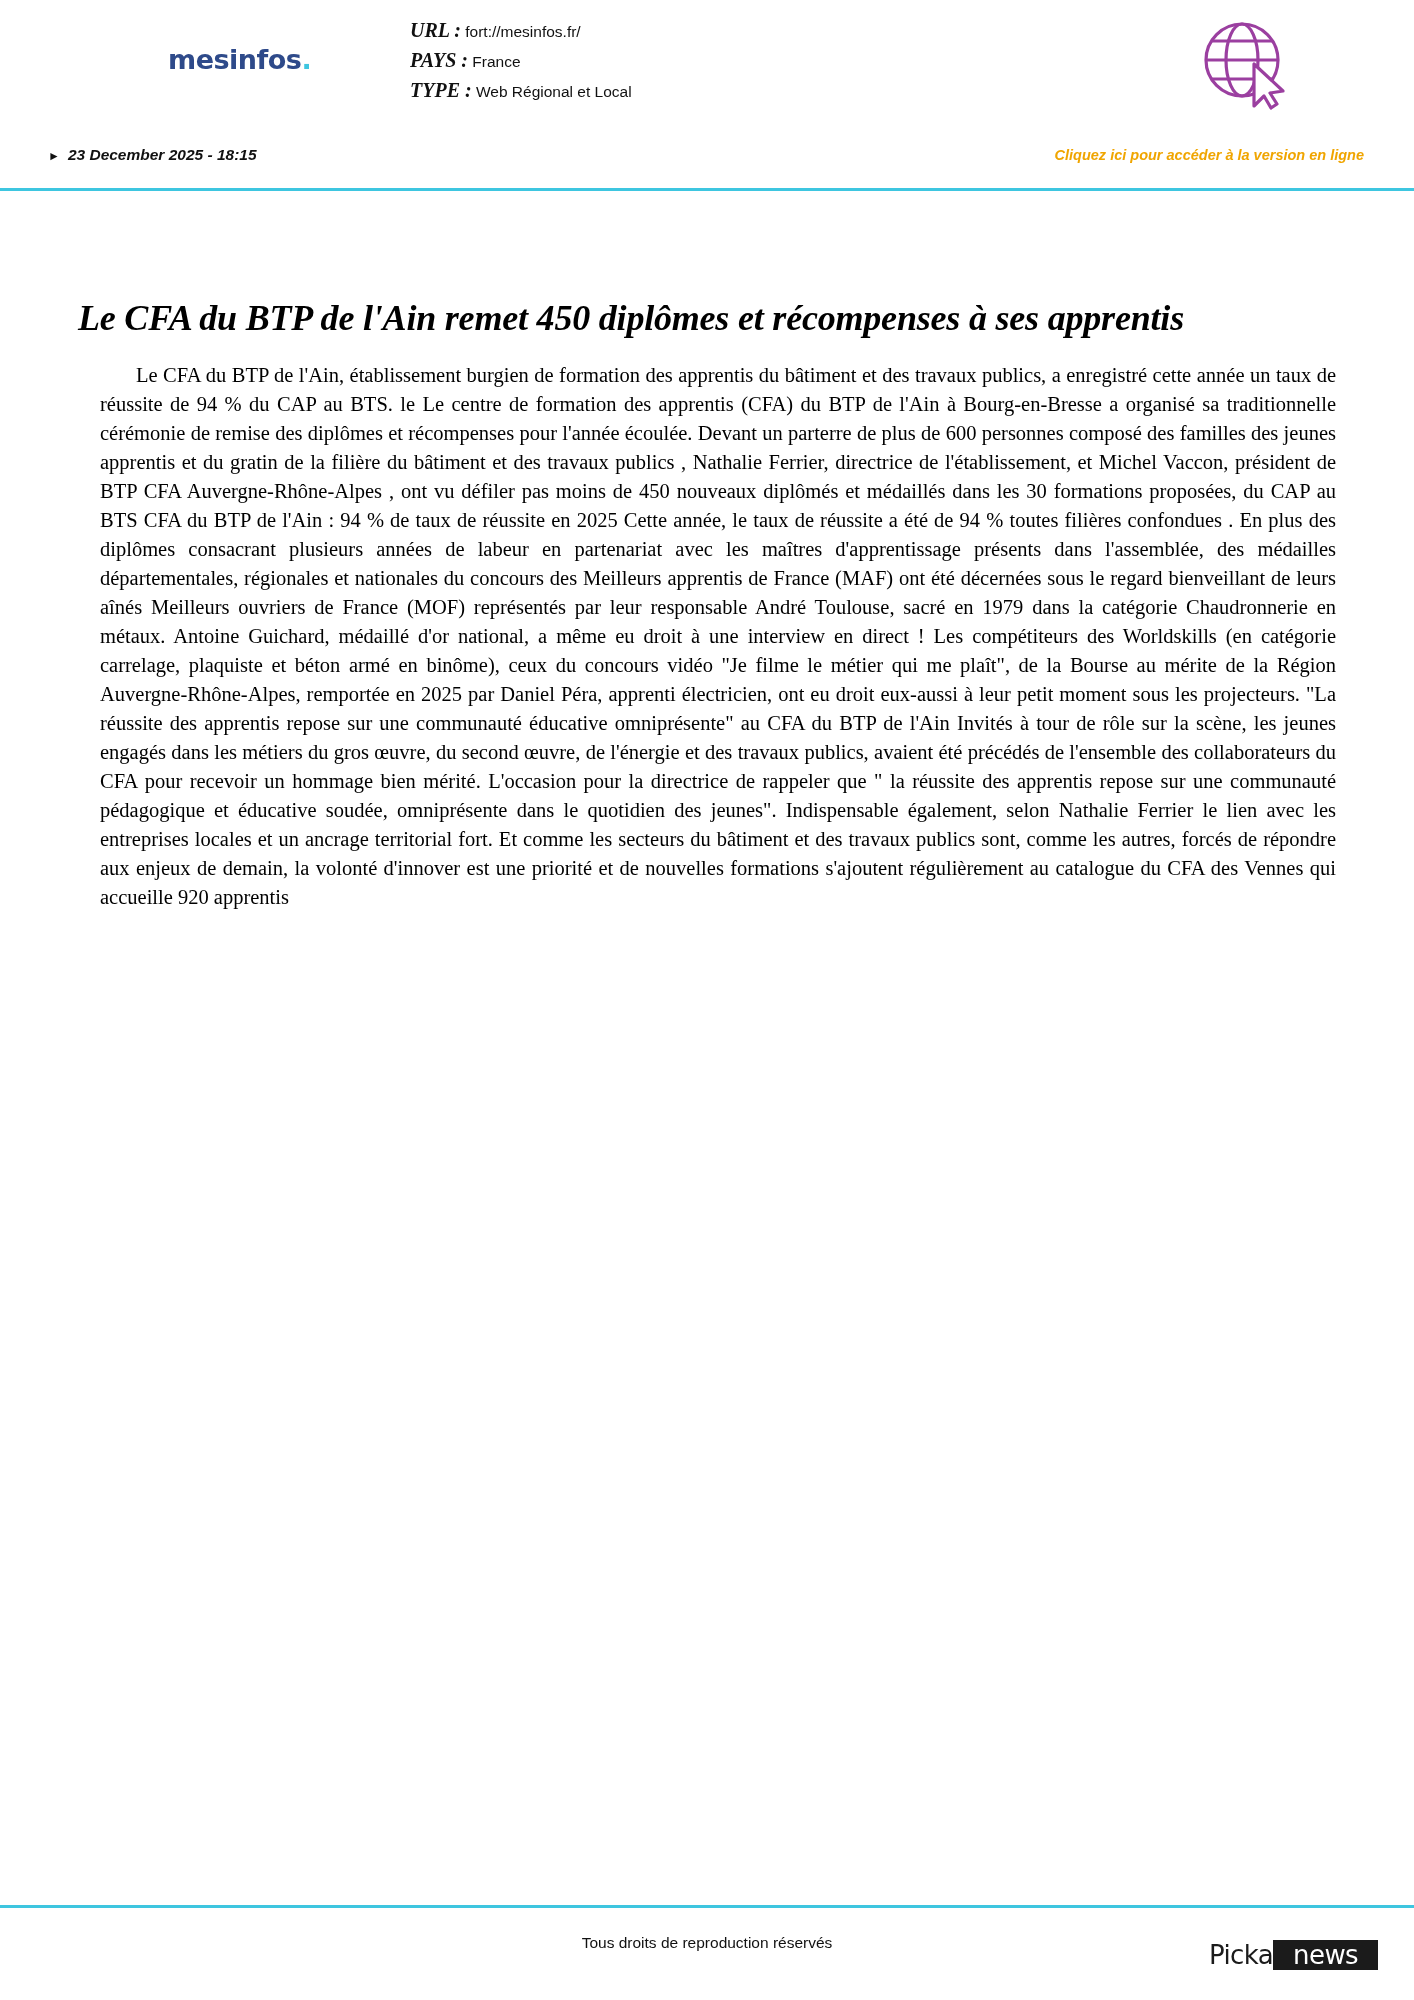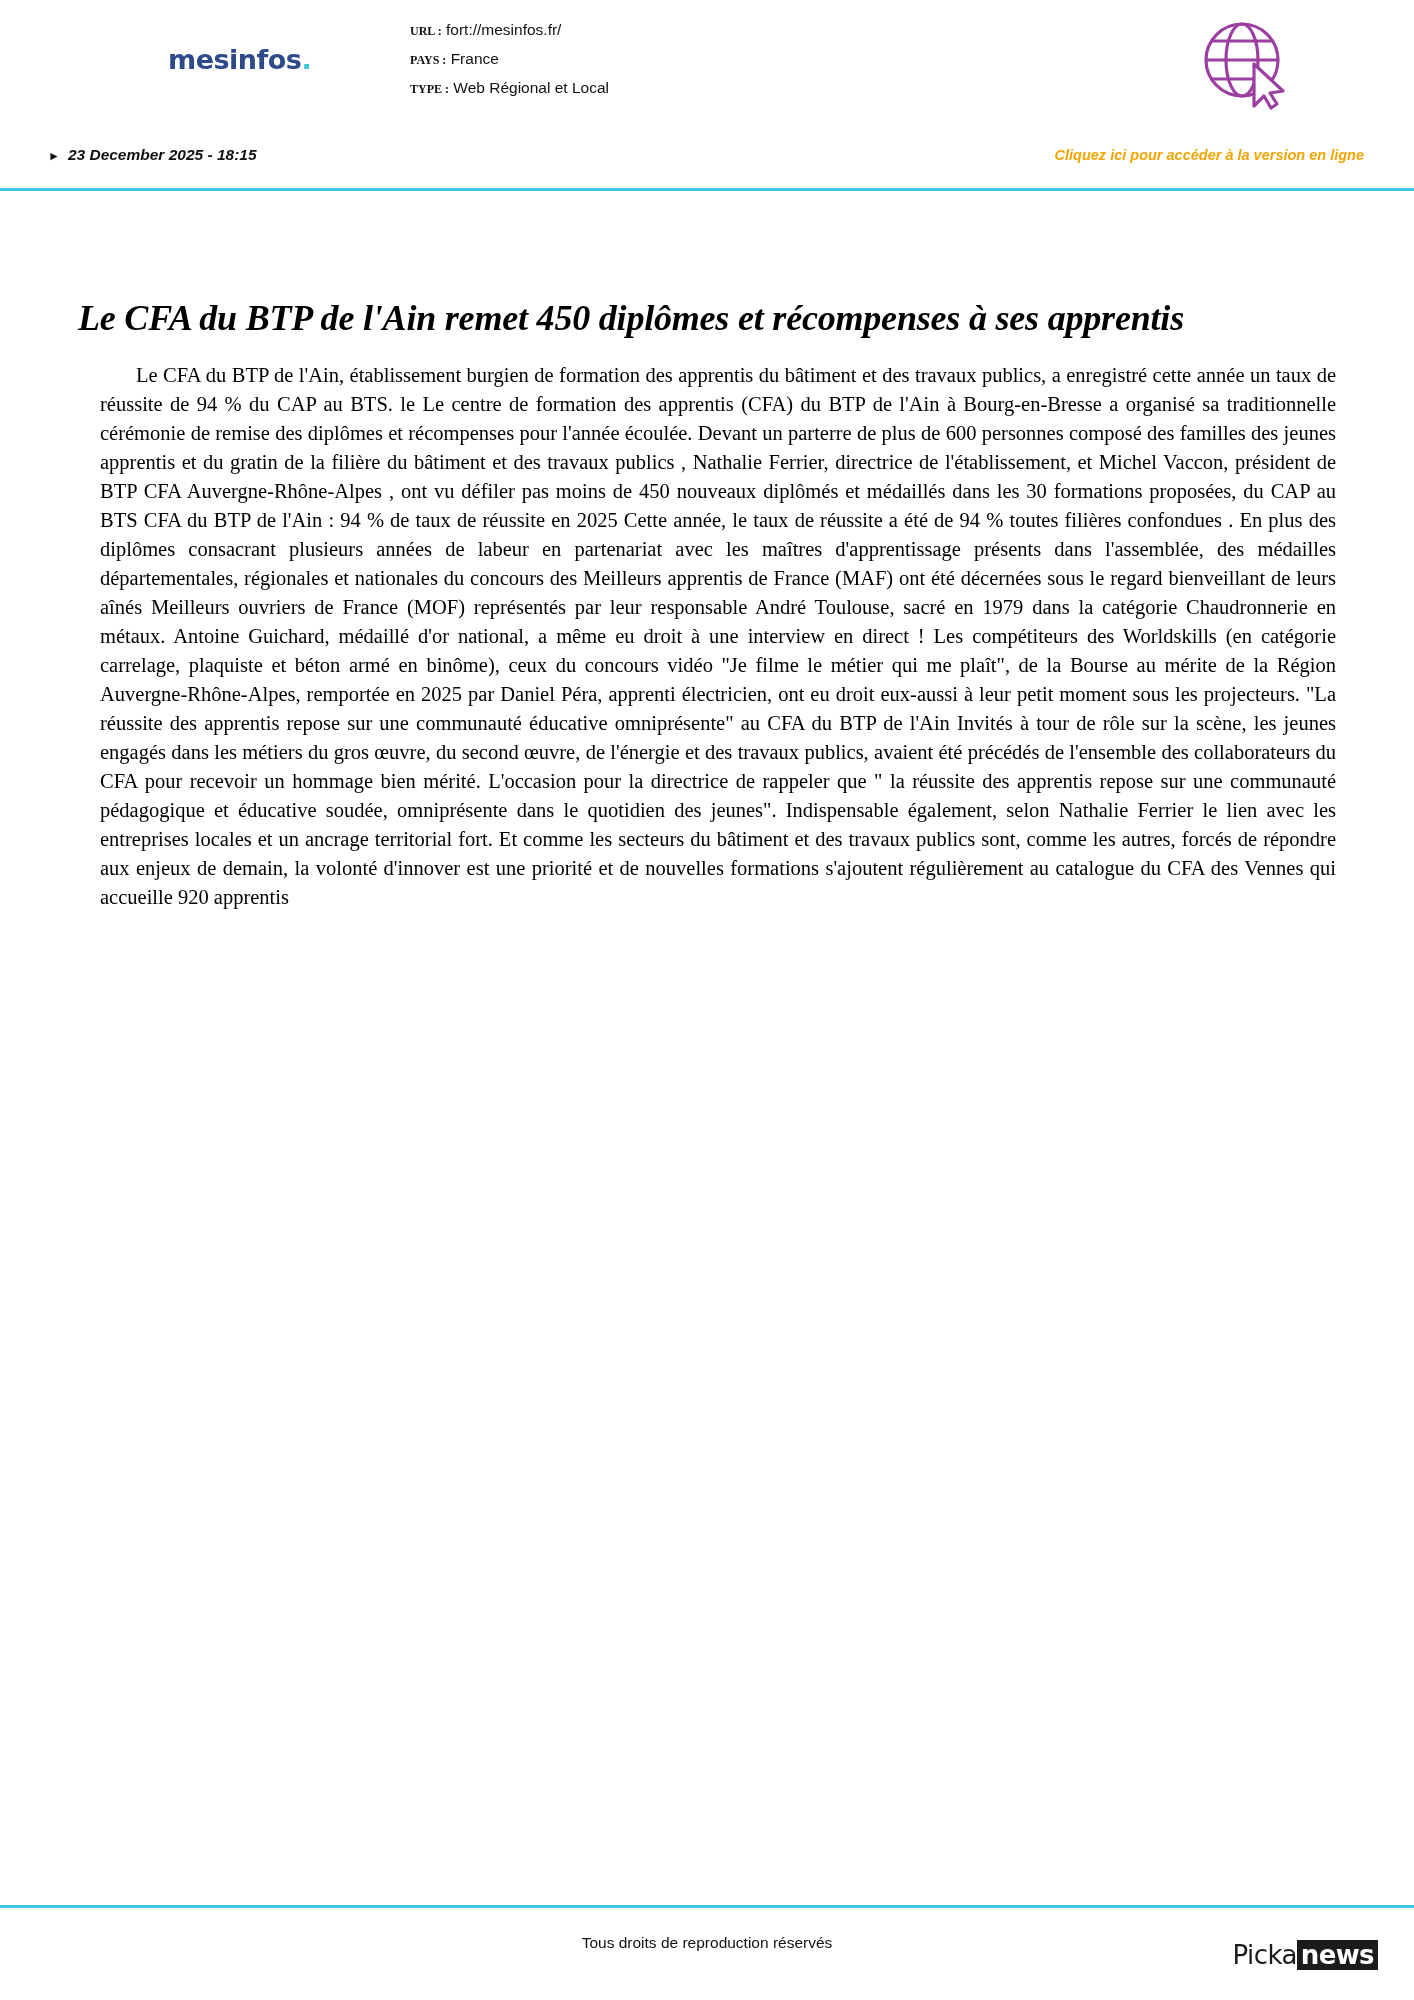--- a/index.html
+++ b/index.html
@@ -48,21 +48,22 @@
     left: 410px;
     top: 16px;
     font-family: "Liberation Sans", sans-serif;
     font-size: 15.5px;
     line-height: 28px;
     color: #111;
   }
   .meta-label {
     font-family: "Liberation Serif", serif;
     font-weight: bold;
-    font-size: 12px;
+    font-style: italic;
+    font-size: 20px;
   }
   .globe-icon {
     position: absolute;
     right: 118px;
     top: 16px;
     width: 104px;
     height: 94px;
   }
 
   .subheader {
@@ -164,24 +165,24 @@
     font-family: "DejaVu Sans", sans-serif;
     font-size: 26px;
     color: #1b1b1b;
     letter-spacing: -0.6px;
   }
   .footer-brand .picka {
     font-weight: normal;
     text-align: center;
   }
   .footer-brand .news {
-    font-weight: bold;
+    font-weight: normal;
     background: #1b1b1b;
     color: #fff;
-    padding: 0 4px;
+    padding: 0 20px;
   }
 </style>
 </head>
 <body>
 
 <div class="header">
 
   <div class="logo-block">
     <div class="logo-text"><span class="mes">mesinfos</span><span class="dot">.</span></div>
   </div>

